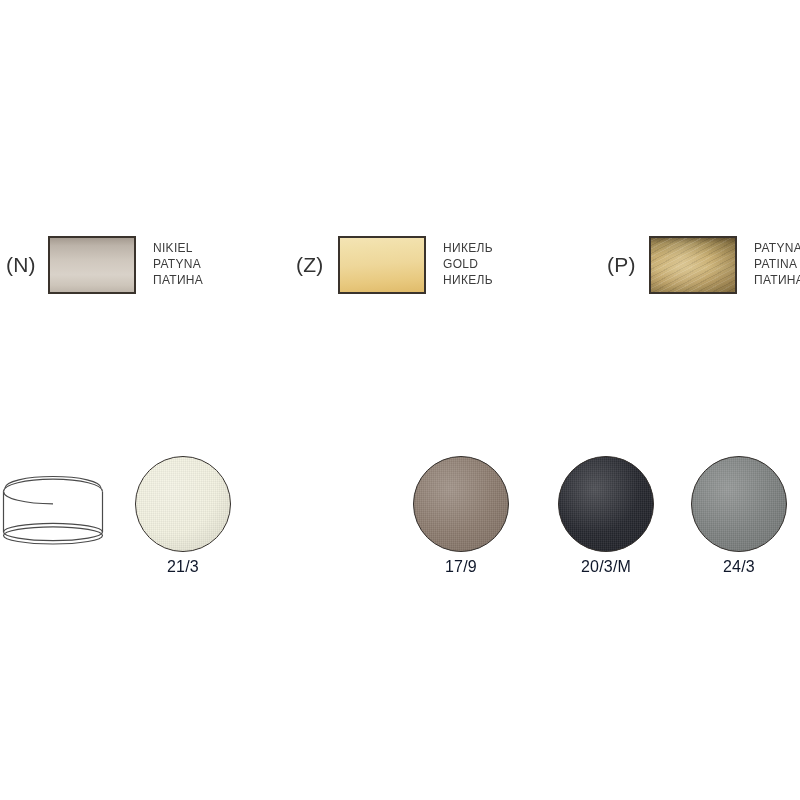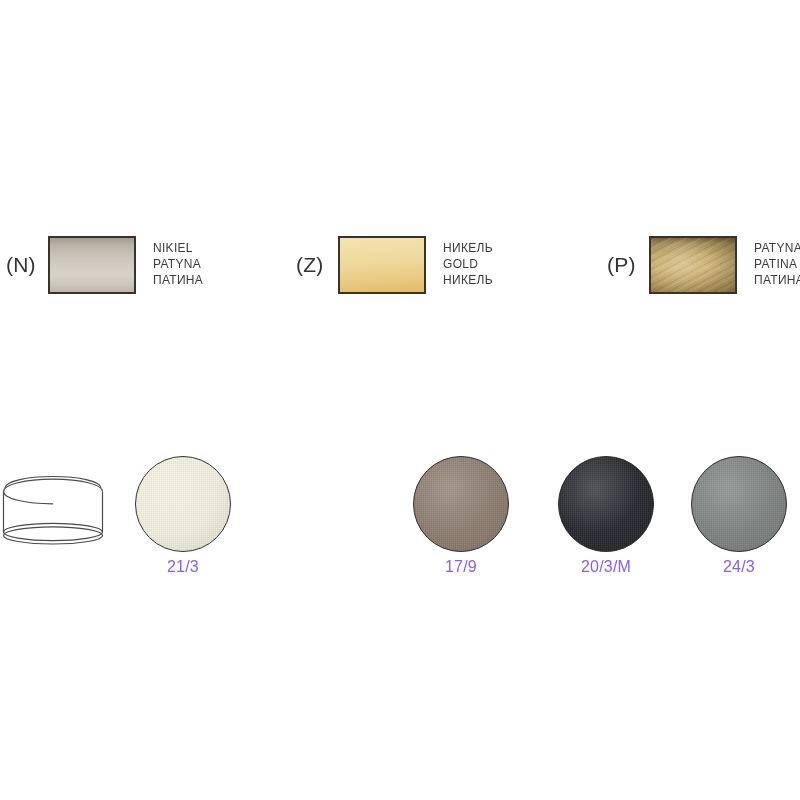--- a/index.html
+++ b/index.html
@@ -188,21 +188,21 @@
         rgba(0,0,0,0.10) 100%);
   }
 
   .fabric-label {
     position: absolute;
     left: 0;
     top: 118px;
     width: 120px;
     text-align: center;
     font-size: 16px;
-    color: #8b5cf6;
+    color: #0f172a;
     letter-spacing: 0.2px;
     white-space: nowrap;
   }
 </style>
 </head>
 <body>
 
 <div class="finish-row">
 
   <div class="finish-item pos-1">

